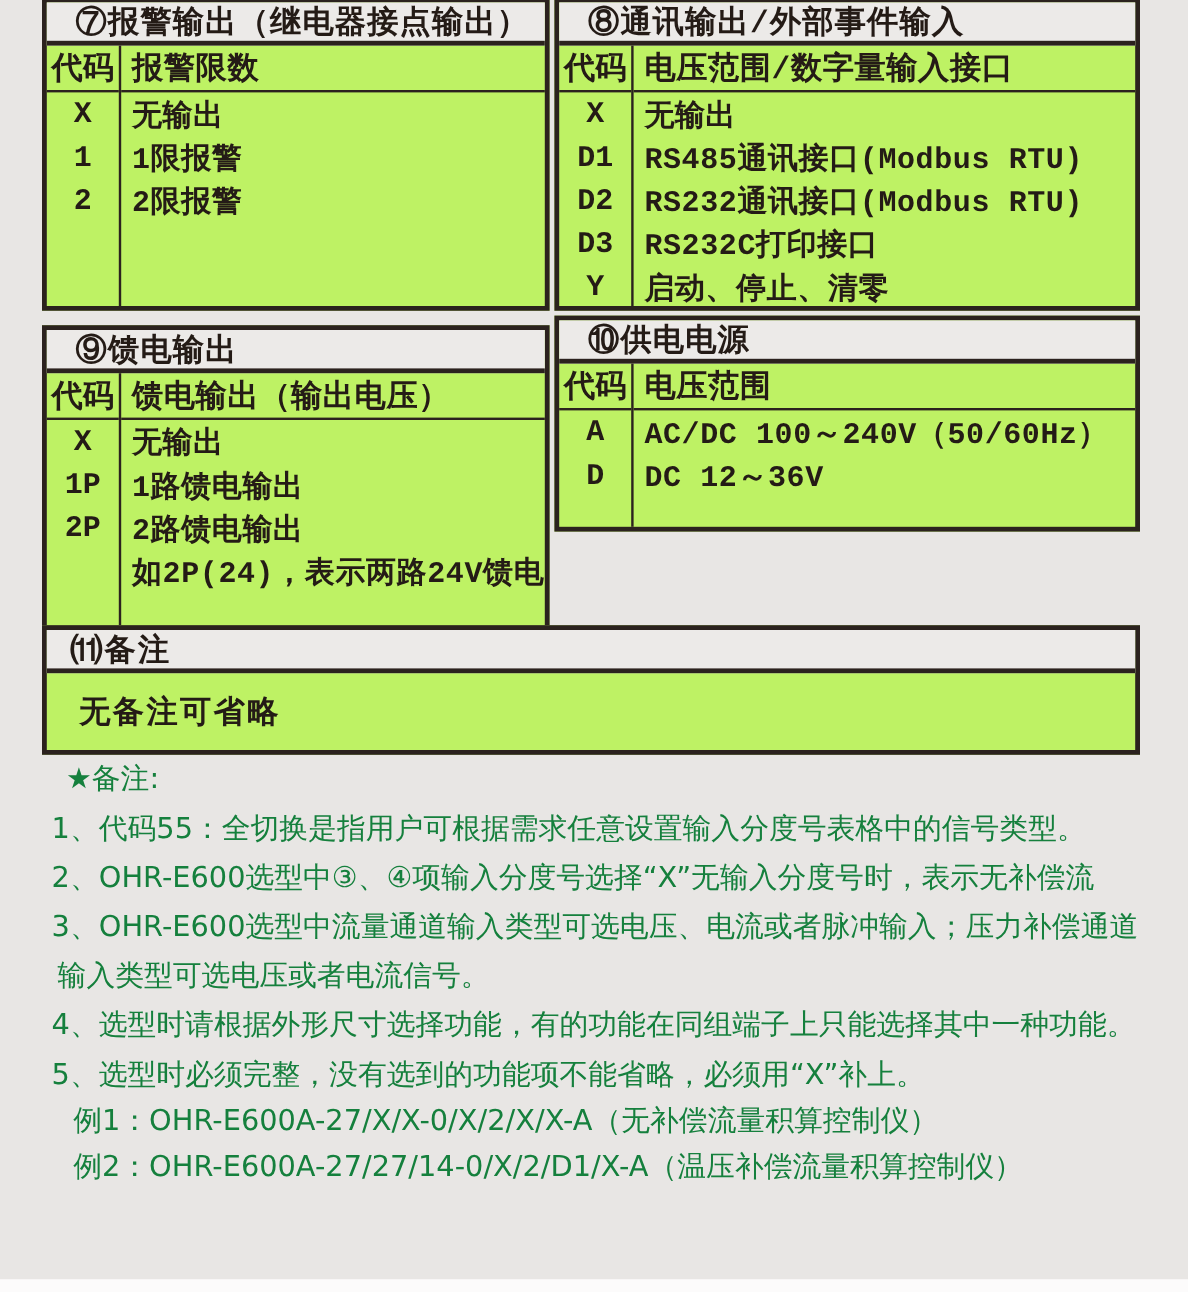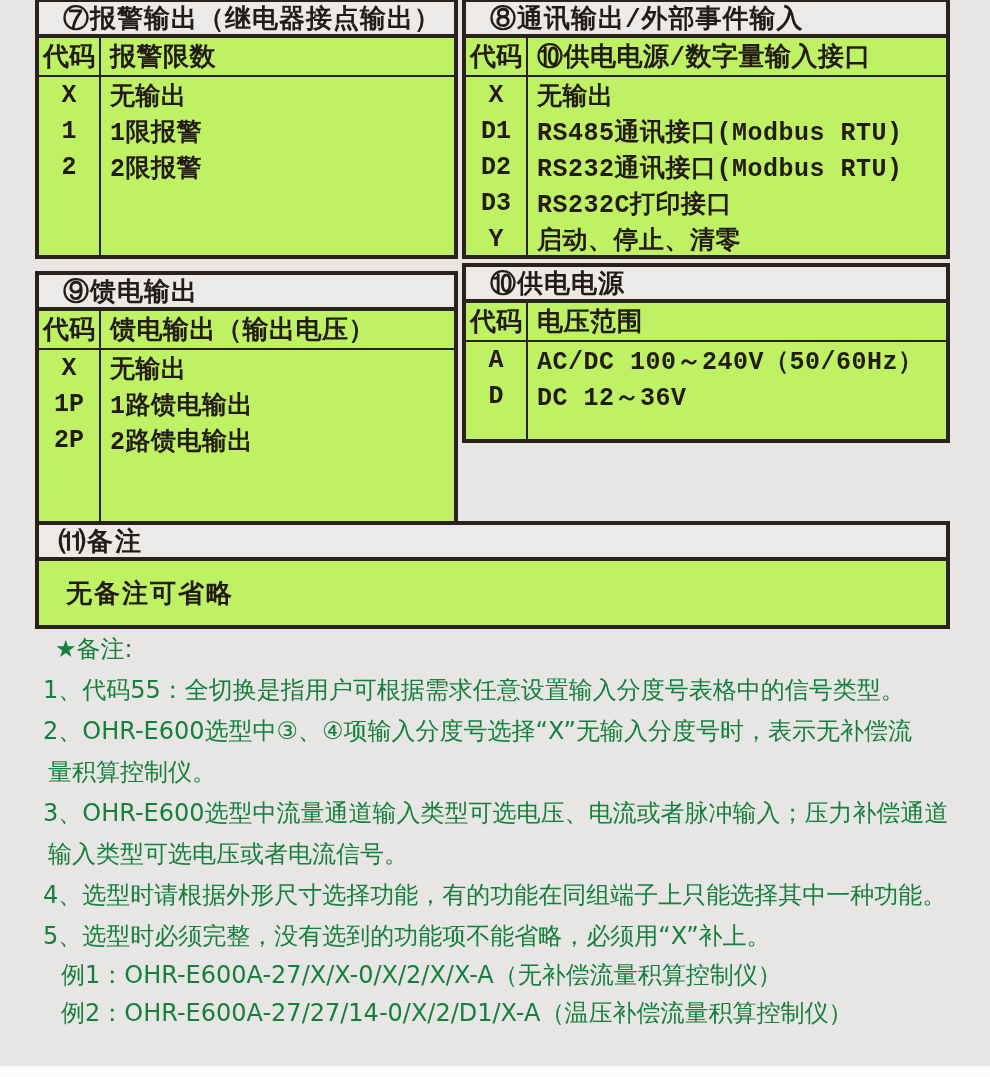--- a/index.html
+++ b/index.html
@@ -77,21 +77,21 @@
       <div class="col-code">
         <div class="hcell cc">代码</div>
         <div class="bcell cc">X</div>
         <div class="bcell cc">D1</div>
         <div class="bcell cc">D2</div>
         <div class="bcell cc">D3</div>
         <div class="bcell cc">Y</div>
         <div class="fill"></div>
       </div>
       <div class="col-desc">
-        <div class="hcell dc">⑩供电电源/数字量输入接口</div>
+        <div class="hcell dc">电压范围/数字量输入接口</div>
         <div class="bcell dc">无输出</div>
         <div class="bcell dc">RS485通讯接口(Modbus RTU)</div>
         <div class="bcell dc">RS232通讯接口(Modbus RTU)</div>
         <div class="bcell dc">RS232C打印接口</div>
         <div class="bcell dc">启动、停止、清零</div>
         <div class="fill"></div>
       </div>
     </div>
   </div>
 
@@ -104,20 +104,21 @@
         <div class="bcell cc">1P</div>
         <div class="bcell cc">2P</div>
         <div class="bcell cc"></div>
         <div class="fill"></div>
       </div>
       <div class="col-desc">
         <div class="hcell dc">馈电输出（输出电压）</div>
         <div class="bcell dc">无输出</div>
         <div class="bcell dc">1路馈电输出</div>
         <div class="bcell dc">2路馈电输出</div>
+        <div class="bcell dc">如2P(24)，表示两路24V馈电</div>
         <div class="fill"></div>
       </div>
     </div>
   </div>
 
   <div class="otable posB2">
     <div class="trow-title">⑩供电电源</div>
     <div class="tcols">
       <div class="col-code">
         <div class="hcell cc">代码</div>
@@ -136,21 +137,20 @@
 
   <div class="otable posC">
     <div class="trow-title" style="padding-left:20px;letter-spacing:2px;">⑾备注</div>
     <div class="crow-content">无备注可省略</div>
   </div>
 
   <div class="notes">
     <div class="nline n-head">★备注:</div>
     <div class="nline n-num">1、代码55：全切换是指用户可根据需求任意设置输入分度号表格中的信号类型。</div>
     <div class="nline n-num">2、OHR-E600选型中③、④项输入分度号选择“X”无输入分度号时，表示无补偿流</div>
-    <div class="nline n-cont">量积算控制仪。</div>
     <div class="nline n-num">3、OHR-E600选型中流量通道输入类型可选电压、电流或者脉冲输入；压力补偿通道</div>
     <div class="nline n-cont">输入类型可选电压或者电流信号。</div>
     <div class="nline n-num">4、选型时请根据外形尺寸选择功能，有的功能在同组端子上只能选择其中一种功能。</div>
     <div class="nline n-num">5、选型时必须完整，没有选到的功能项不能省略，必须用“X”补上。</div>
     <div class="nline n-ex">例1：OHR-E600A-27/X/X-0/X/2/X/X-A（无补偿流量积算控制仪）</div>
     <div class="nline n-ex">例2：OHR-E600A-27/27/14-0/X/2/D1/X-A（温压补偿流量积算控制仪）</div>
   </div>
 
   <div class="bottom-strip"></div>
 </div>

